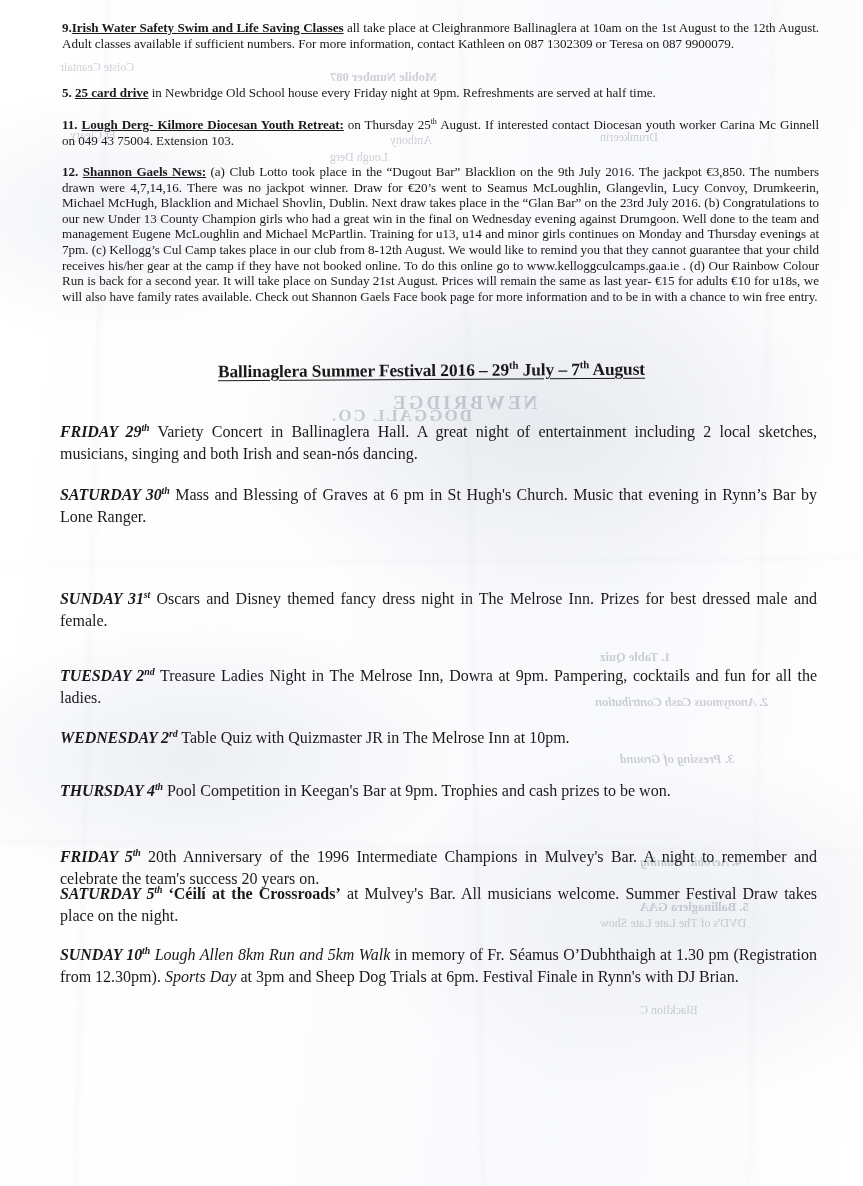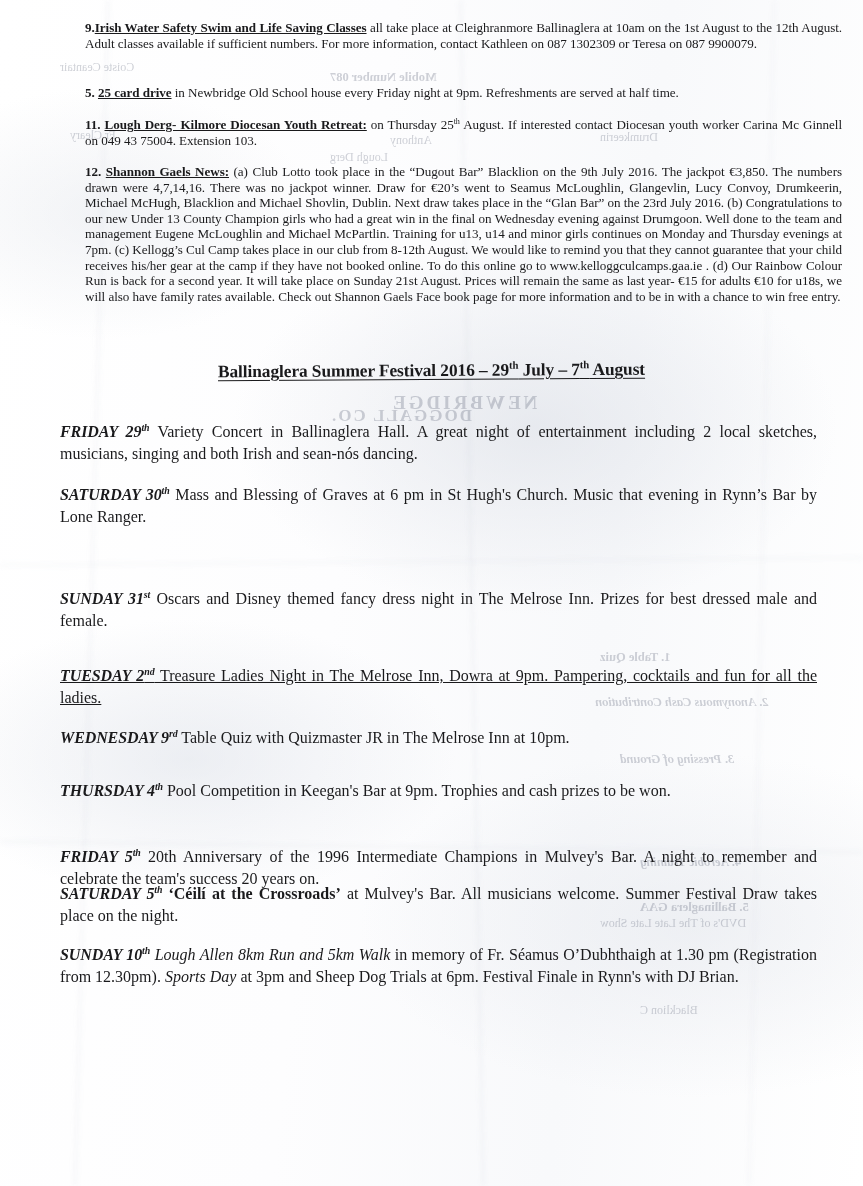--- a/index.html
+++ b/index.html
@@ -60,21 +60,20 @@
 
   .para {
     position: absolute;
     left: 62px;
     width: 757px;
     font-size: 13.1px;
     line-height: 15.6px;
     text-align: justify;
     text-justify: inter-word;
     letter-spacing: -0.05px;
-    margin-left: 23px;
   }
   .para b, .item-head {
     font-weight: bold;
   }
   .u { text-decoration: underline; }
 
   .divider {
     position: absolute;
     left: 58px;
     top: 352px;
@@ -182,26 +181,26 @@
 
     <div class="ev" style="top:484px;">
       <span class="day">SATURDAY 30</span><sup class="day">th</sup><span> Mass and Blessing of Graves at 6 pm in St Hugh's Church. Music that evening in Rynn’s Bar by Lone Ranger.</span>
     </div>
 
     <div class="ev" style="top:544px;margin-top:44px;">
       <span class="day">SUNDAY 31</span><sup class="day">st</sup><span> Oscars and Disney themed fancy dress night in The Melrose Inn. Prizes for best dressed male and female.</span>
     </div>
 
 
-    <div class="ev" style="top:665px;text-decoration:underline;">
+    <div class="ev" style="top:665px;">
       <span class="day">TUESDAY 2</span><sup class="day">nd</sup><span> Treasure Ladies Night in The Melrose Inn, Dowra at 9pm. Pampering, cocktails and fun for all the ladies.</span>
     </div>
 
     <div class="ev" style="top:727px;">
-      <span class="day">WEDNESDAY 9</span><sup class="day">rd</sup><span> Table Quiz with Quizmaster JR in The Melrose Inn at 10pm.</span>
+      <span class="day">WEDNESDAY 2</span><sup class="day">rd</sup><span> Table Quiz with Quizmaster JR in The Melrose Inn at 10pm.</span>
     </div>
 
     <div class="ev" style="top:780px;">
       <span class="day">THURSDAY 4</span><sup class="day">th</sup><span> Pool Competition in Keegan's Bar at 9pm. Trophies and cash prizes to be won.</span>
     </div>
 
     <div class="ev" style="top:822px;margin-top:24px;">
       <span class="day">FRIDAY 5</span><sup class="day">th</sup><span> 20th Anniversary of the 1996 Intermediate Champions in Mulvey's Bar. A night to remember and celebrate the team's success 20 years on.</span>
     </div>
 

